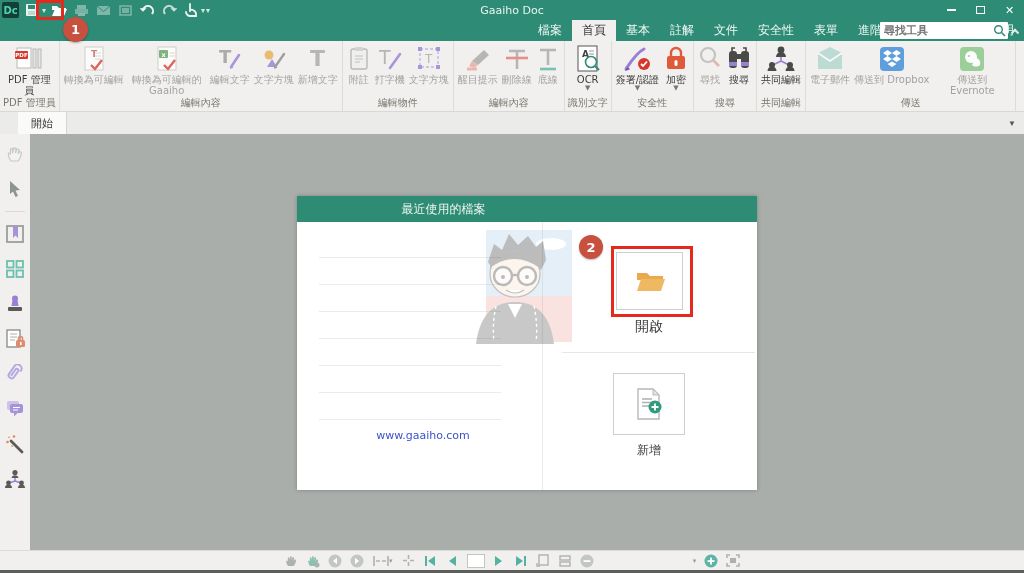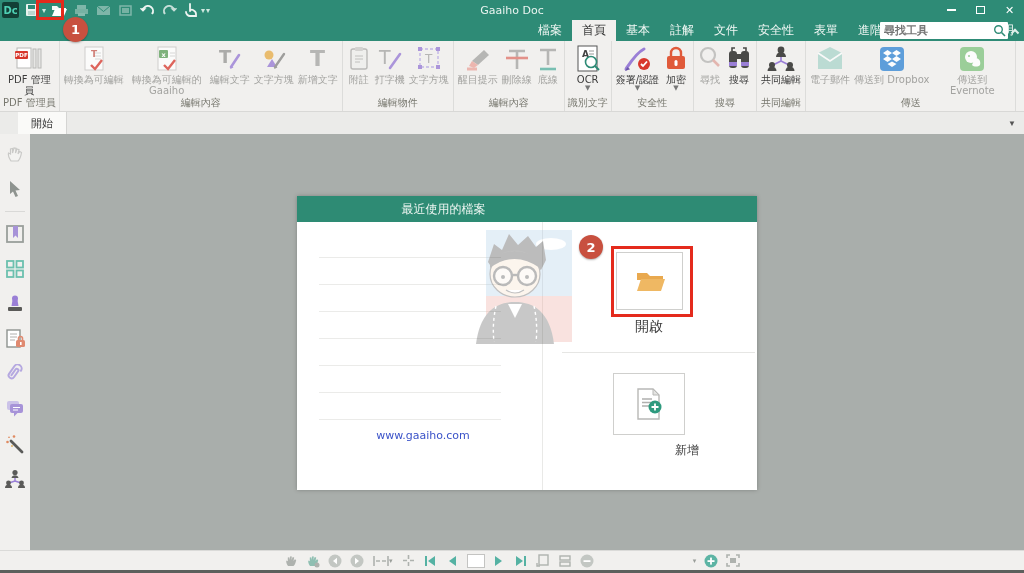--- a/index.html
+++ b/index.html
@@ -62,21 +62,21 @@
   .sp-body { position:relative; height:268px; }
   .sp-vdiv { position:absolute; left:245px; top:0; width:1px; height:268px; background:#e9e9e7; }
   .preview { position:absolute; left:4px; top:0; width:245px; height:212px; cursor:pointer; }
   .pline { position:absolute; left:18px; width:182px; height:1px; background:#ebebe9; }
   .avatar { position:absolute; left:155px; top:6px; width:116px; height:116px; opacity:.3; }
   .plink { position:absolute; left:52px; top:207px; width:140px; text-align:center; font-size:11px; color:#3a52c8; cursor:pointer; }
   .openbox { position:absolute; left:319px; top:30px; width:67px; height:58px; background:#fff; border:1px solid #cfcfcd; display:flex; align-items:center; justify-content:center; cursor:pointer; }
   .openlabel { position:absolute; left:302px; top:96px; width:100px; text-align:center; font-size:14px; color:#3d3d3d; }
   .sp-hdiv { position:absolute; left:265px; top:130px; width:193px; height:1px; background:#e6e6e4; }
   .newbox { position:absolute; left:316px; top:151px; width:72px; height:62px; background:#fff; border:1px solid #cfcfcd; display:flex; align-items:center; justify-content:center; cursor:pointer; }
-  .newlabel { position:absolute; left:302px; top:220px; width:100px; text-align:right; font-size:12px; color:#3d3d3d; }
+  .newlabel { position:absolute; left:302px; top:220px; width:100px; text-align:center; font-size:12px; color:#3d3d3d; }
 
   
   .ann-box { position:absolute; border:3px solid #e42a1c; pointer-events:none; }
   .ann-box.qat { left:36px; top:0; width:28px; height:20px; }
   .ann-box.open { left:611px; top:246px; width:82px; height:71px; }
   .ann-circle { position:absolute; width:25px; height:25px; border-radius:50%; background:#c8503f; color:#fff; font-size:13px; font-weight:bold; display:flex; align-items:center; justify-content:center; box-shadow:0 1px 2px rgba(0,0,0,.3); pointer-events:none; }
   .ann-circle.c1 { left:63px; top:17px; }
   .ann-circle.c2 { left:579px; top:235px; width:24px; height:24px; }
 
   

